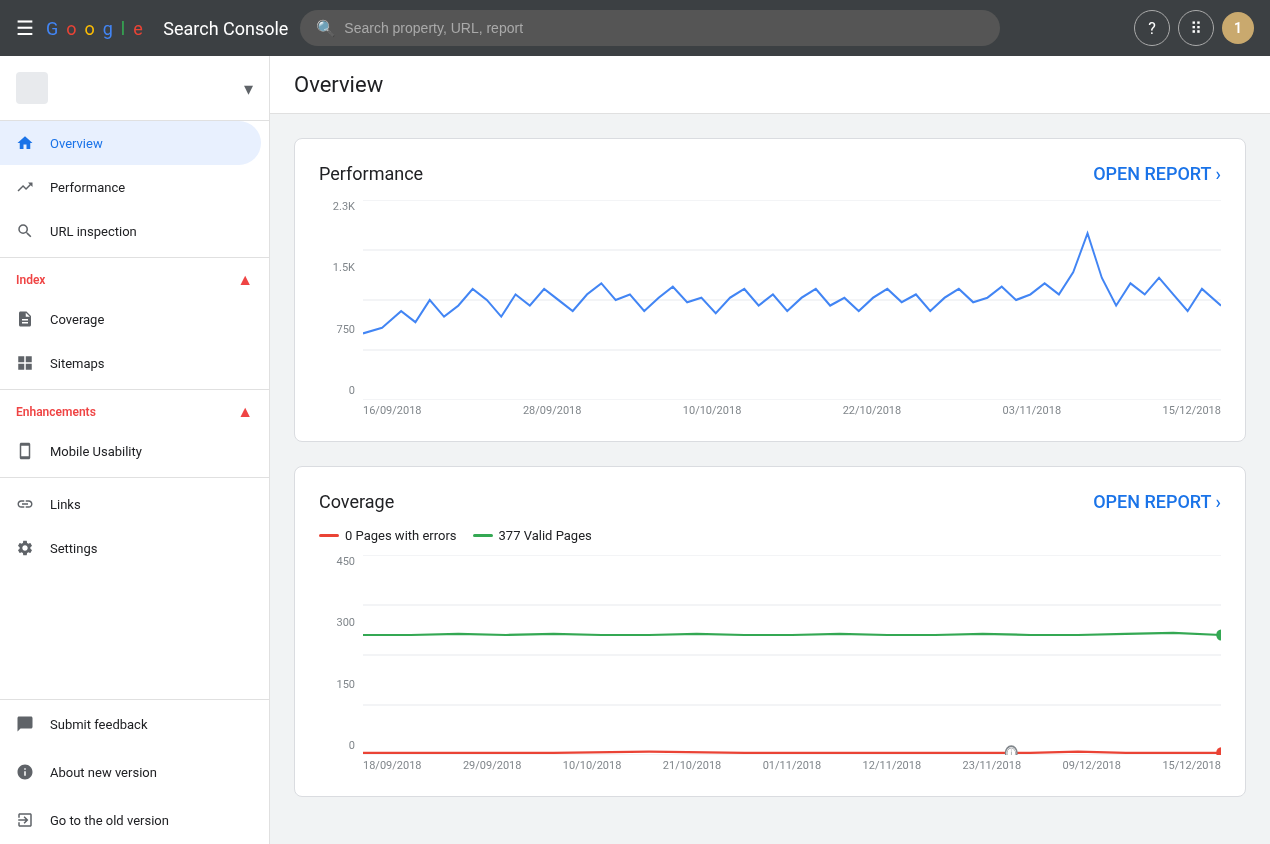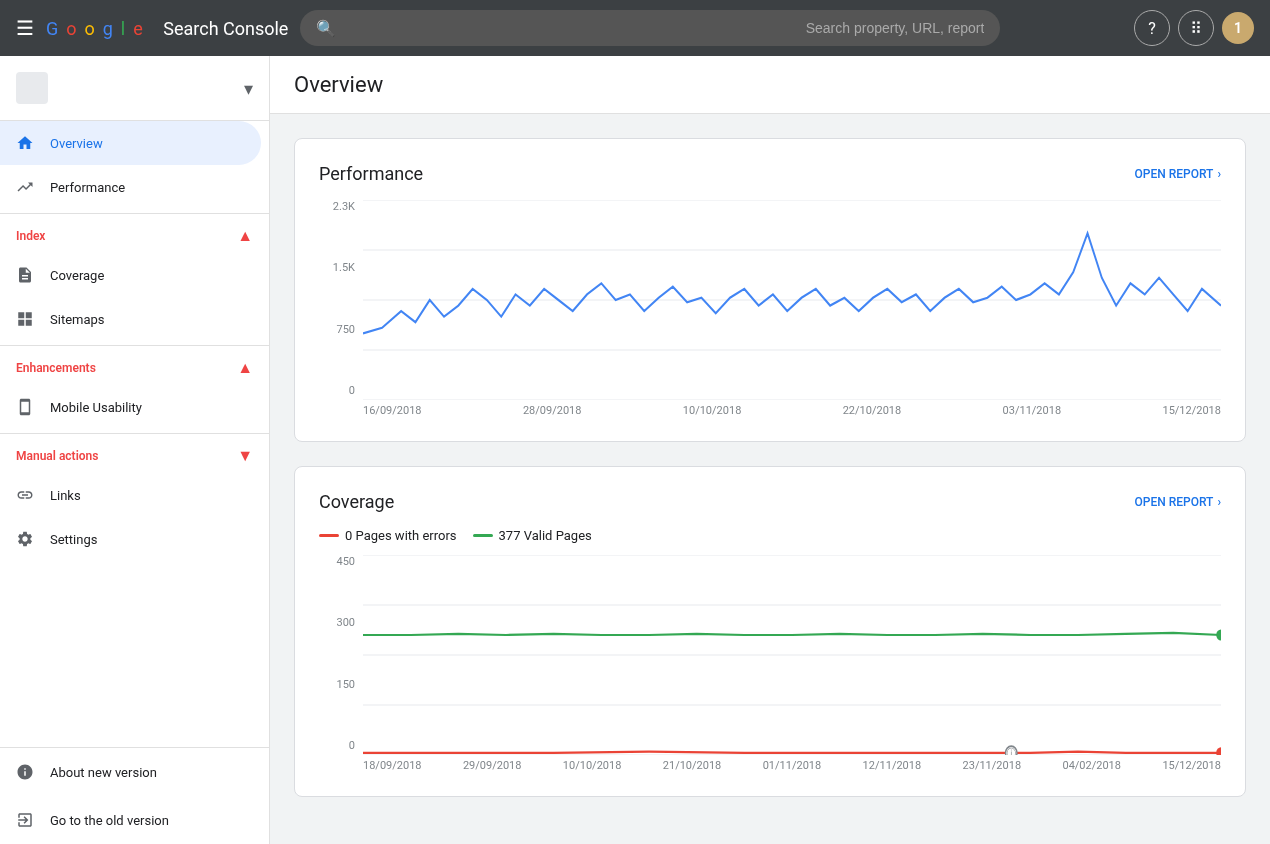--- a/index.html
+++ b/index.html
@@ -28,21 +28,20 @@
       height: 36px;
       max-width: 700px;
     }
     .topbar-search input {
       background: transparent;
       border: none;
       outline: none;
       color: #ffffff;
       font-size: 14px;
       width: 100%;
-      text-align: right;
     }
     .topbar-search input::placeholder { color: #aaa; }
     .topbar-icons { display: flex; align-items: center; gap: 8px; margin-left: auto; }
     .topbar-icon-btn {
       width: 36px; height: 36px;
       border-radius: 50%;
       display: flex; align-items: center; justify-content: center;
       color: #fff;
       cursor: pointer;
       font-size: 16px;
@@ -160,21 +159,21 @@
       align-items: center;
       justify-content: space-between;
       margin-bottom: 16px;
     }
     .card-title {
       font-size: 18px;
       font-weight: 400;
       color: #202124;
     }
     .open-report-link {
-      font-size: 12px;
+      font-size: 18px;
       color: #1a73e8;
       cursor: pointer;
       display: flex;
       align-items: center;
       gap: 4px;
       text-decoration: none;
       font-weight: 500;
     }
 
     
@@ -275,20 +274,28 @@
 
       <div class="sidebar-item">
         <span class="sidebar-icon">
           <svg width="18" height="18" viewBox="0 0 24 24" fill="#5f6368">
               <path d="M16 6l2.29 2.29-4.88 4.88-4-4L2 16.59 3.41 18l6-6 4 4 6.3-6.29L22 12V6z"></path>
             </svg>
         </span>
         <span>Performance</span>
       </div>
 
+      <div class="sidebar-item">
+        <span class="sidebar-icon">
+          <svg width="18" height="18" viewBox="0 0 24 24" fill="#5f6368">
+              <path d="M15.5 14h-.79l-.28-.27A6.471 6.471 0 0 0 16 9.5 6.5 6.5 0 1 0 9.5 16c1.61 0 3.09-.59 4.23-1.57l.27.28v.79l5 4.99L20.49 19l-4.99-5zm-6 0C7.01 14 5 11.99 5 9.5S7.01 5 9.5 5 14 7.01 14 9.5 11.99 14 9.5 14z"></path>
+            </svg>
+        </span>
+        <span>URL inspection</span>
+      </div>
 
       <div class="sidebar-divider"></div>
 
       <div class="sidebar-section-header">
         <span>Index</span>
         <span class="chevron">▲</span>
       </div>
       <div class="sidebar-item">
         <span class="sidebar-icon">
           <svg width="18" height="18" viewBox="0 0 24 24" fill="#5f6368">
@@ -316,44 +323,48 @@
         <span class="sidebar-icon">
           <svg width="18" height="18" viewBox="0 0 24 24" fill="#5f6368">
               <path d="M17 1.01L7 1c-1.1 0-2 .9-2 2v18c0 1.1.9 2 2 2h10c1.1 0 2-.9 2-2V3c0-1.1-.9-1.99-2-1.99zM17 19H7V5h10v14z"></path>
             </svg>
         </span>
         <span>Mobile Usability</span>
       </div>
 
       <div class="sidebar-divider"></div>
 
-      <div class="sidebar-section-header">
-        <span>Manual actions</span>
-        <span class="chevron">▼</span>
-      </div>
 
       <div class="sidebar-item">
         <span class="sidebar-icon">
           <svg width="18" height="18" viewBox="0 0 24 24" fill="#5f6368">
               <path d="M3.9 12c0-1.71 1.39-3.1 3.1-3.1h4V7H7c-2.76 0-5 2.24-5 5s2.24 5 5 5h4v-1.9H7c-1.71 0-3.1-1.39-3.1-3.1zM8 13h8v-2H8v2zm9-6h-4v1.9h4c1.71 0 3.1 1.39 3.1 3.1s-1.39 3.1-3.1 3.1h-4V17h4c2.76 0 5-2.24 5-5s-2.24-5-5-5z"></path>
             </svg>
         </span>
         <span>Links</span>
       </div>
       <div class="sidebar-item">
         <span class="sidebar-icon">
           <svg width="18" height="18" viewBox="0 0 24 24" fill="#5f6368">
               <path d="M19.14,12.94c0.04-0.3,0.06-0.61,0.06-0.94c0-0.32-0.02-0.64-0.07-0.94l2.03-1.58c0.18-0.14,0.23-0.41,0.12-0.61 l-1.92-3.32c-0.12-0.22-0.37-0.29-0.59-0.22l-2.39,0.96c-0.5-0.38-1.03-0.7-1.62-0.94L14.4,2.81c-0.04-0.24-0.24-0.41-0.48-0.41 h-3.84c-0.24,0-0.43,0.17-0.47,0.41L9.25,5.35C8.66,5.59,8.12,5.92,7.63,6.29L5.24,5.33c-0.22-0.08-0.47,0-0.59,0.22L2.74,8.87 C2.62,9.08,2.66,9.34,2.86,9.48l2.03,1.58C4.84,11.36,4.8,11.69,4.8,12s0.02,0.64,0.07,0.94l-2.03,1.58 c-0.18,0.14-0.23,0.41-0.12,0.61l1.92,3.32c0.12,0.22,0.37,0.29,0.59,0.22l2.39-0.96c0.5,0.38,1.03,0.7,1.62,0.94l0.36,2.54 c0.05,0.24,0.24,0.41,0.48,0.41h3.84c0.24,0,0.44-0.17,0.47-0.41l0.36-2.54c0.59-0.24,1.13-0.56,1.62-0.94l2.39,0.96 c0.22,0.08,0.47,0,0.59-0.22l1.92-3.32c0.12-0.22,0.07-0.47-0.12-0.61L19.14,12.94z M12,15.6c-1.98,0-3.6-1.62-3.6-3.6 s1.62-3.6,3.6-3.6s3.6,1.62,3.6,3.6S13.98,15.6,12,15.6z"></path>
             </svg>
         </span>
         <span>Settings</span>
       </div>
     </div>
 
     <div class="sidebar-bottom">
+      <div class="sidebar-bottom-item">
+        <span class="sidebar-icon">
+          <svg width="18" height="18" viewBox="0 0 24 24" fill="#5f6368">
+              <path d="M20 2H4c-1.1 0-2 .9-2 2v18l4-4h14c1.1 0 2-.9 2-2V4c0-1.1-.9-2-2-2z"></path>
+            </svg>
+        </span>
+        <span>Submit feedback</span>
+      </div>
       <div class="sidebar-bottom-item">
         <span class="sidebar-icon">
           <svg width="18" height="18" viewBox="0 0 24 24" fill="#5f6368">
               <path d="M12 2C6.48 2 2 6.48 2 12s4.48 10 10 10 10-4.48 10-10S17.52 2 12 2zm1 15h-2v-6h2v6zm0-8h-2V7h2v2z"></path>
             </svg>
         </span>
         <span>About new version</span>
       </div>
       <div class="sidebar-bottom-item">
         <span class="sidebar-icon">
@@ -553,21 +564,21 @@
               </svg>
             </div>
             <div class="x-axis">
               <span>18/09/2018</span>
               <span>29/09/2018</span>
               <span>10/10/2018</span>
               <span>21/10/2018</span>
               <span>01/11/2018</span>
               <span>12/11/2018</span>
               <span>23/11/2018</span>
-              <span>04/02/2018</span>
+              <span>09/12/2018</span>
               <span>15/12/2018</span>
             </div>
           </div>
         </div>
       </div>
 
     </div>
   </div>
 </div>
 

